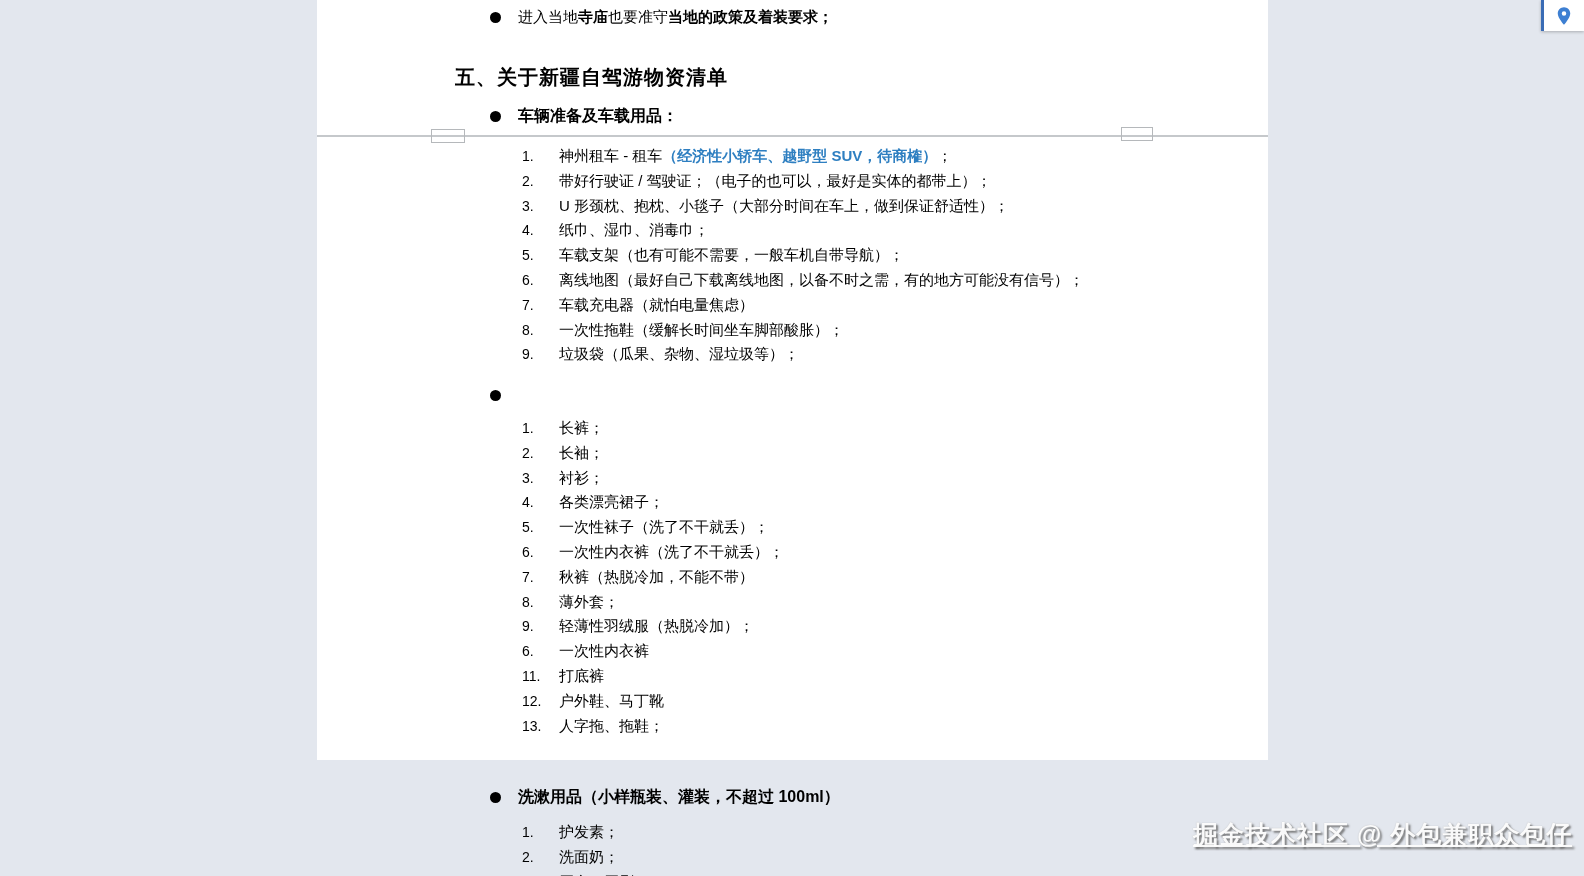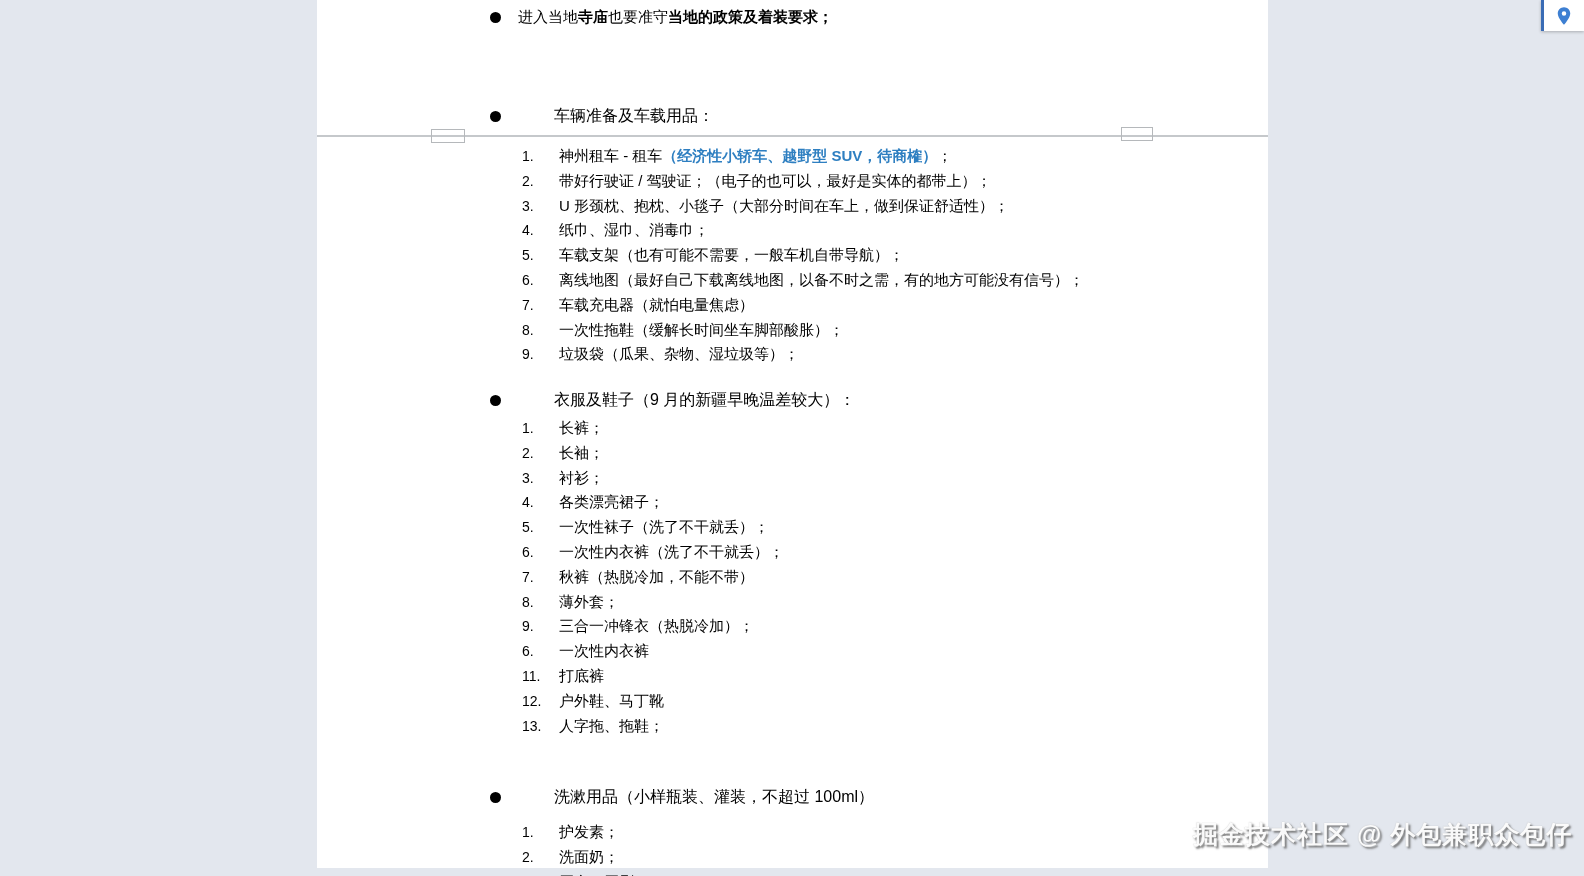--- a/index.html
+++ b/index.html
@@ -11,21 +11,21 @@
     font-family: "Liberation Sans", "DejaVu Sans", sans-serif;
   }
   body { position: relative; background: #e3e7ee; }
 
   
   .page {
     position: absolute;
     left: 317px;
     top: 0;
     width: 951px;
-    height: 868px;
+    height: 760px;
     background: #ffffff;
   }
 
   
   .divider {
     position: absolute;
     left: 0;
     right: 0;
     top: 135px;
     height: 2px;
@@ -67,21 +67,21 @@
     position: absolute;
     left: 138px;
     top: 64px;
     font-size: 20px;
     font-weight: 700;
     color: #000;
     letter-spacing: 1px;
     white-space: nowrap;
   }
 
-  .sec-title { font-size: 16px; font-weight: 400; margin-left: 36px; }
+  .sec-title { font-size: 16px; font-weight: 700; }
 
   .sec-items {
     position: absolute;
     left: 0;
     right: 0;
   }
   .li {
     display: flex;
     align-items: baseline;
     padding-left: 205px;
@@ -118,32 +118,34 @@
     position: absolute;
     left: 1193px;
     top: 818px;
     font-size: 25px;
     font-weight: 700;
     letter-spacing: 1px;
     color: rgba(255,255,255,0.95);
     text-shadow: 2px 2px 2px rgba(105,105,105,0.85), 0 0 1px rgba(140,140,140,0.6);
     white-space: nowrap;
     z-index: 10;
+    text-decoration: underline;
   }
 </style>
 </head>
 <body style="background: rgb(227, 231, 238);">
 
 <div class="page" style="background: rgb(255, 255, 255);">
 
   <div class="bullet-line" style="top:7px">
     <span class="dot"></span>
     <span class="line-text"><span>进入当地</span><span class="b">寺庙</span><span>也要准守</span><span class="b">当地的政策及着装要求；</span></span>
   </div>
 
+  <div class="doc-heading">五、关于新疆自驾游物资清单</div>
 
   <div>
     <div class="bullet-line" style="top:106px">
       <span class="dot"></span>
       <span class="line-text sec-title">车辆准备及车载用品：</span>
     </div>
     <div class="sec-items" style="top:144px">
         <div class="li">
           <span class="num">1.</span>
           <span class="txt"><span>神州租车 - 租车</span><span style="color: rgb(46, 127, 193); font-weight: bold;">（经济性小轿车、越野型 SUV，待商榷）</span><span>；</span></span>
@@ -183,21 +185,20 @@
       </div>
   </div>
 
   <div class="divider" style="background: rgb(197, 200, 203);"></div>
   <div class="marker marker-left"></div>
   <div class="marker marker-right"></div>
 
   <div>
     <div class="bullet-line" style="top:390px">
       <span class="dot"></span>
-      <span class="line-text sec-title">衣服及鞋子（9 月的新疆早晚温差较大）：</span>
     </div>
     <div class="sec-items" style="top:416px">
         <div class="li">
           <span class="num">1.</span>
           <span class="txt"><span>长裤；</span></span>
         </div>
         <div class="li">
           <span class="num">2.</span>
           <span class="txt"><span>长袖；</span></span>
         </div>
@@ -220,21 +221,21 @@
         <div class="li">
           <span class="num">7.</span>
           <span class="txt"><span>秋裤（热脱冷加，不能不带）</span></span>
         </div>
         <div class="li">
           <span class="num">8.</span>
           <span class="txt"><span>薄外套；</span></span>
         </div>
         <div class="li">
           <span class="num">9.</span>
-          <span class="txt"><span>三合一冲锋衣（热脱冷加）；</span></span>
+          <span class="txt"><span>轻薄性羽绒服（热脱冷加）；</span></span>
         </div>
         <div class="li">
           <span class="num">6.</span>
           <span class="txt"><span>一次性内衣裤</span></span>
         </div>
         <div class="li">
           <span class="num">11.</span>
           <span class="txt"><span>打底裤</span></span>
         </div>
         <div class="li">

